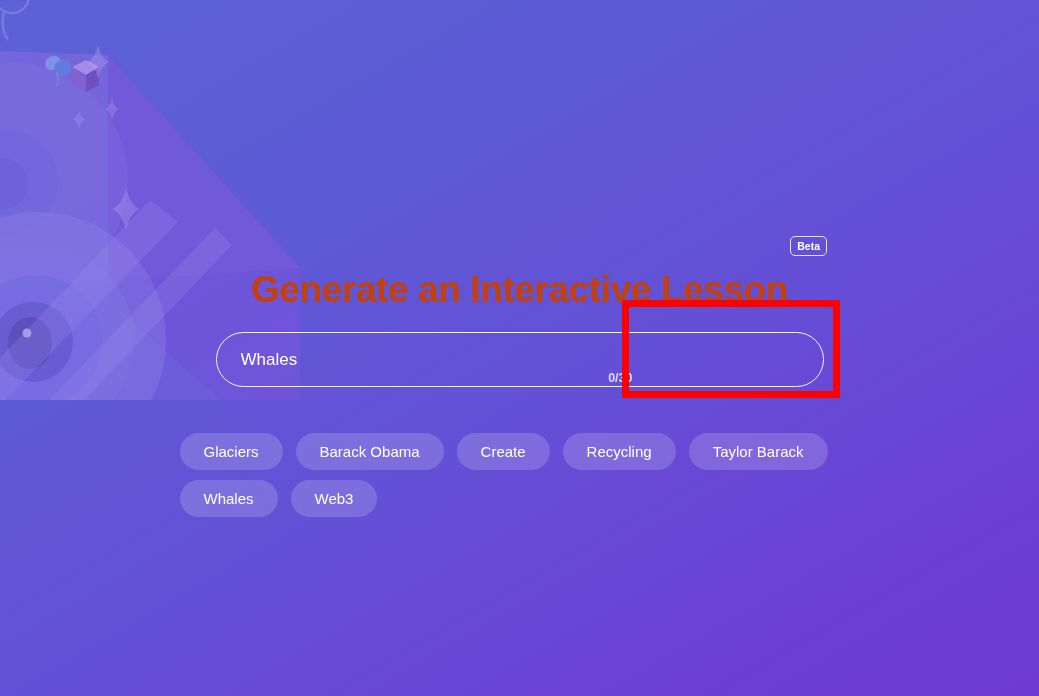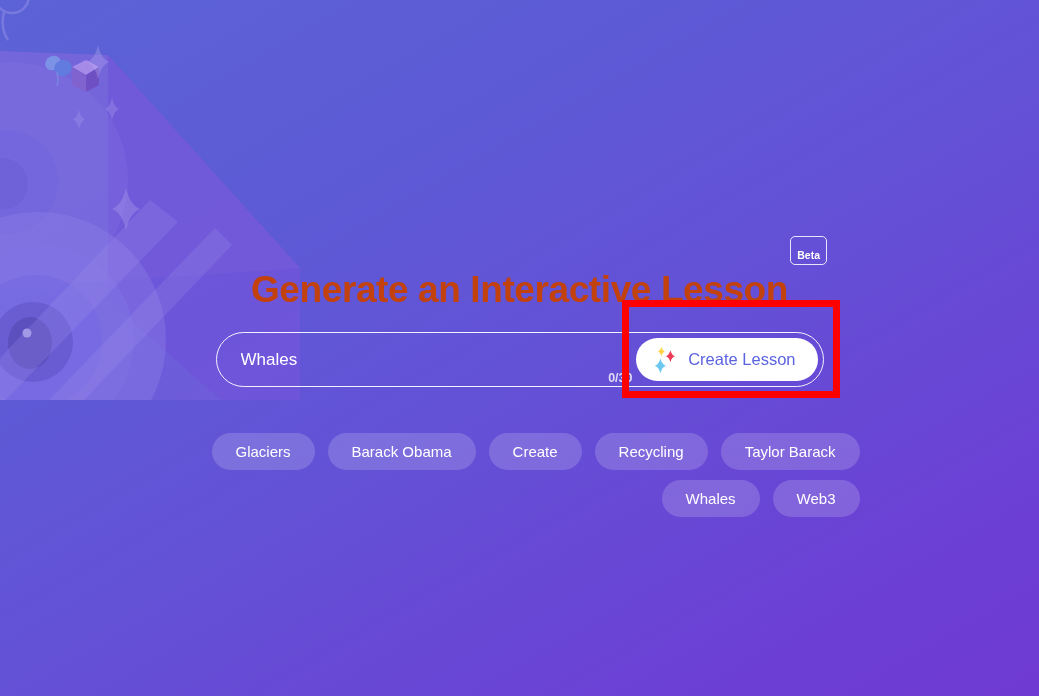--- a/index.html
+++ b/index.html
@@ -63,21 +63,21 @@
   .beta-badge {
     position: absolute;
     top: -12px;
     right: -39px;
     border: 1.3px solid rgba(255,255,255,0.85);
     border-radius: 5px;
     color: #ffffff;
     font-size: 10.5px;
     font-weight: bold;
     line-height: 11px;
-    padding: 13px 6px 3px 6px;
+    padding: 4px 6px 3px 6px;
   }
 
   
   .prompt-row {
     margin-top: 20px;
     position: relative;
     width: 608px;
     height: 55px;
   }
   .prompt-field {
@@ -148,21 +148,21 @@
     z-index: 20;
     pointer-events: none;
   }
 
   
   .chips {
     margin-top: 46px;
     width: 680px;
     display: flex;
     flex-wrap: wrap;
-    justify-content: flex-end;
+    justify-content: flex-start;
     gap: 10px 13px;
   }
   .chip {
     background: rgba(255,255,255,0.17);
     color: #ffffff;
     border: none;
     border-radius: 20px;
     height: 37px;
     padding: 0 24px;
     font-family: "Liberation Sans", sans-serif;
@@ -246,31 +246,20 @@
       <span class="beta-badge">Beta</span>
     </div>
 
     <div class="prompt-row">
       <div class="prompt-field">
         <input class="prompt-input" type="text" value="Whales" style="">
         <span class="char-counter">0/30</span>
         <span style="width:182px;flex:0 0 auto;"></span>
       </div>
 
-      <button class="create-btn">
-        <svg class="sparkle-icon" viewBox="0 0 26 28" xmlns="http://www.w3.org/2000/svg" aria-hidden="true">
-
-          <path d="M 9.4 1 q 0.9 3.6 3.4 4.5 q -2.5 0.9 -3.4 4.5 q -0.9 -3.6 -3.4 -4.5 q 2.5 -0.9 3.4 -4.5 Z" fill="#ffd23f"></path>
-
-          <path d="M 18.4 4.2 q 1.2 4.8 4.6 6 q -3.4 1.2 -4.6 6 q -1.2 -4.8 -4.6 -6 q 3.4 -1.2 4.6 -6 Z" fill="#ee3b57"></path>
-
-          <path d="M 8.4 12.4 q 1.5 6 5.7 7.4 q -4.2 1.4 -5.7 7.4 q -1.5 -6 -5.7 -7.4 q 4.2 -1.4 5.7 -7.4 Z" fill="#6dc8ef"></path>
-        </svg>
-        <span class="create-btn-label">Create Lesson</span>
-      </button>
     </div>
 
     <div class="chips">
       <button class="chip">Glaciers</button>
       <button class="chip">Barack Obama</button>
       <button class="chip">Create</button>
       <button class="chip">Recycling</button>
       <button class="chip">Taylor Barack</button>
       <button class="chip">Whales</button>
       <button class="chip">Web3</button>

